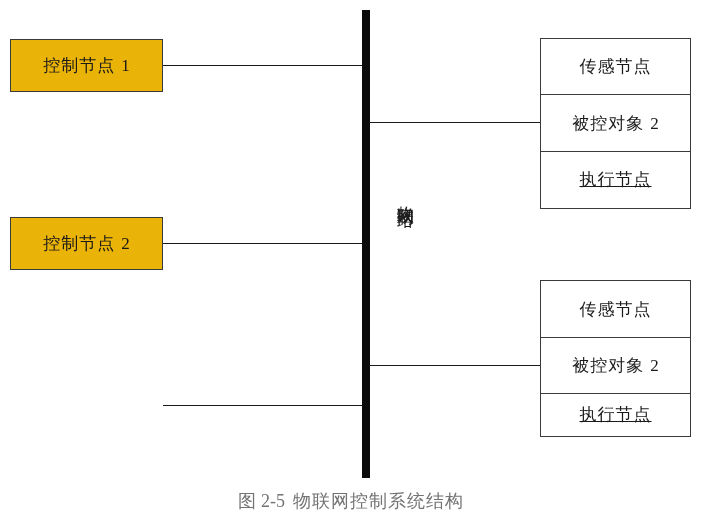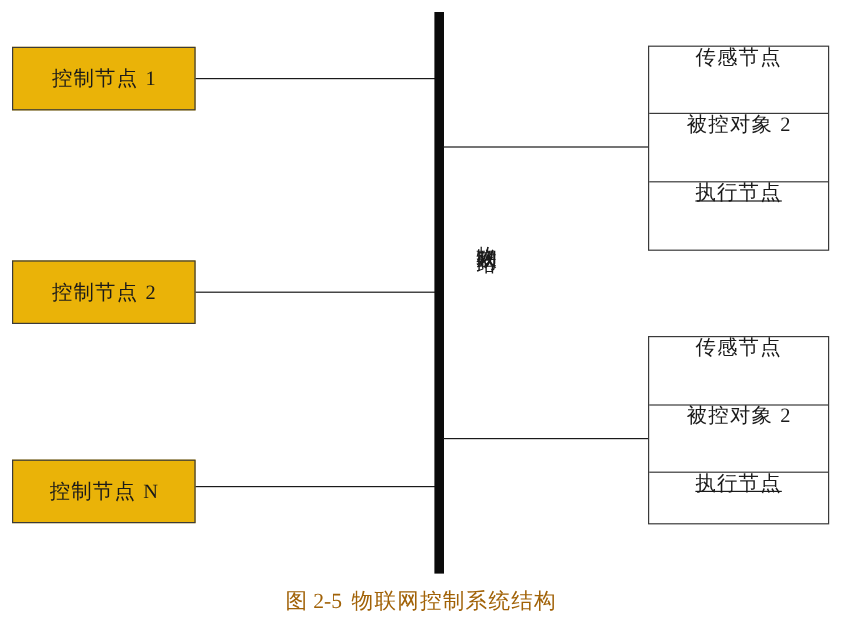--- a/index.html
+++ b/index.html
@@ -61,20 +61,21 @@
     box-sizing: border-box;
     border: 1.5px solid #3a3a3a;
     background: #ffffff;
   }
   #group-1 { top: 38px;  height: 171px; }
   #group-2 { top: 280px; height: 157px; }
 
   .group-cell {
     box-sizing: border-box;
     display: flex;
+    align-items: center;
     justify-content: center;
     border-bottom: 1.5px solid #3a3a3a;
   }
   .group-cell:last-child { border-bottom: none; text-decoration: underline; }
 
   #group-1 .group-cell:nth-child(1) { height: 56px; }
   #group-1 .group-cell:nth-child(2) { height: 57px; }
   #group-1 .group-cell:nth-child(3) { height: 55px; }
 
   #group-2 .group-cell:nth-child(1) { height: 57px; }
@@ -118,21 +119,21 @@
 
   
   #caption {
     position: absolute;
     left: 0;
     top: 489px;
     width: 702px;
     text-align: center;
     font-size: 18px;
     letter-spacing: 1px;
-    color: #a16207;
+    color: #737373;
   }
   #caption .fig-no {
     letter-spacing: 0;
     margin: 0 8px 0 4px;
   }
 </style>
 </head>
 <body>
 
 <div id="canvas">
@@ -142,25 +143,20 @@
       <span>控制节点</span><span class="idx">1</span>
     </span>
   </div>
 
   <div class="node-box ctrl-box" id="ctrl-2">
     <span class="node-label">
       <span>控制节点</span><span class="idx">2</span>
     </span>
   </div>
 
-  <div class="node-box ctrl-box" id="ctrl-3">
-    <span class="node-label">
-      <span>控制节点</span><span class="idx">N</span>
-    </span>
-  </div>
 
   <div class="connector" id="conn-left-1"></div>
   <div class="connector" id="conn-left-2"></div>
   <div class="connector" id="conn-left-3"></div>
 
   <div id="network-bar"></div>
   <div id="network-bar-label">物联网络</div>
 
   <div class="connector" id="conn-right-1"></div>
   <div class="connector" id="conn-right-2"></div>

